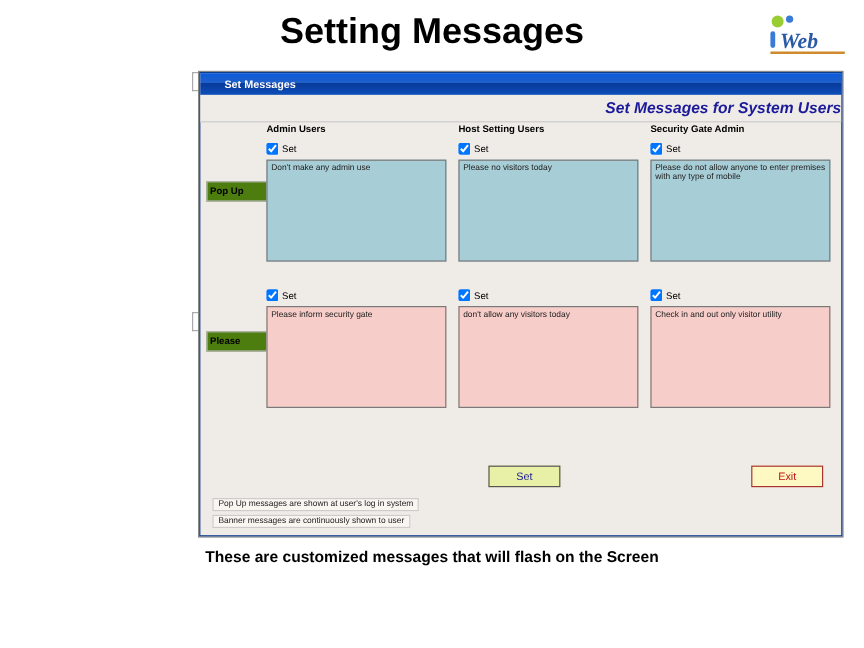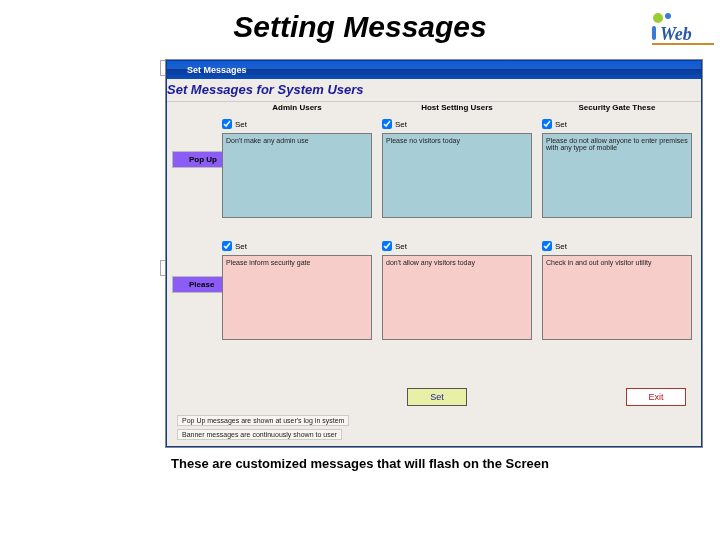--- a/index.html
+++ b/index.html
@@ -13,27 +13,26 @@
     overflow: hidden;
   }
   .slide-title {
     position: absolute;
     top: 10px;
     left: 0;
     right: 0;
     text-align: center;
     font-size: 30px;
     font-weight: bold;
-    font-style: italic;
     color: #000;
   }
   .logo {
     position: absolute;
     top: 8px;
-    right: 2px;
+    right: 12px;
     width: 70px;
     height: 40px;
   }
   .logo svg { width: 100%; height: 100%; }
   .window {
     position: absolute;
     top: 60px;
     left: 166px;
     width: 534px;
     height: 385px;
@@ -46,55 +45,54 @@
     background: linear-gradient(to bottom, #0a5bdc, #2060c8 45%, #093a9a 46%, #0c4eb8);
     color: #fff;
     font-size: 9px;
     font-weight: bold;
     padding-left: 20px;
     line-height: 18px;
     position: relative;
   }
   .banner {
     height: 22px;
-    text-align: left;
+    text-align: right;
     color: #1a1a9a;
     font-size: 13px;
     font-weight: bold;
     font-style: italic;
     line-height: 22px;
     border-bottom: 1px solid #ccc;
     background: #efebe7;
   }
   .grid {
     position: absolute;
     top: 40px;
     left: 55px;
     right: 6px;
     bottom: 68px;
   }
   .col-header {
     position: absolute;
     top: 2px;
     width: 150px;
-    text-align: center;
     font-size: 8px;
     font-weight: bold;
     color: #000;
   }
   .side-label {
     position: absolute;
     left: -50px;
     width: 45px;
     font-size: 8px;
     font-weight: bold;
     color: #000;
-    background: #8b5cf6;
+    background: #4d7c0f;
     border: 1px solid #bbb;
-    padding: 3px 16px;
+    padding: 3px 2px;
   }
   .check-row {
     position: absolute;
     left: 0;
     width: 150px;
     display: flex;
     align-items: center;
     font-size: 8px;
     color: #000;
     gap: 3px;
@@ -133,21 +131,21 @@
     bottom: 40px;
     left: 240px;
     color: #1a1a9a;
     background: #e7f0a6;
     border: 1px solid #555;
   }
   .btn-exit {
     bottom: 40px;
     right: 15px;
     color: #c21515;
-    background: #ffffff;
+    background: #fef9c3;
     border: 1px solid #a33;
   }
   .footnote {
     position: absolute;
     left: 10px;
     font-size: 7px;
     color: #222;
     background: #f9f6f2;
     border: 1px solid #ccc;
     padding: 1px 4px;
@@ -211,21 +209,21 @@
   <div class="titlebar">
     <span>Set Messages</span>
   </div>
 
   <div class="banner">Set Messages for System Users</div>
 
   <div class="grid">
 
     <div class="col-header" style="left:0px">Admin Users</div>
     <div class="col-header" style="left:160px">Host Setting Users</div>
-    <div class="col-header" style="left:320px">Security Gate These</div>
+    <div class="col-header" style="left:320px">Security Gate Admin</div>
 
     <div class="side-label" style="top:50px">Pop Up</div>
     <div class="side-label" style="top:175px">Please</div>
 
     <label class="check-row" style="top:18px; left:0px">
       <input type="checkbox" checked="" style="">
       <span>Set</span>
     </label>
     <label class="check-row" style="top:18px; left:160px">
       <input type="checkbox" checked="" style="">

